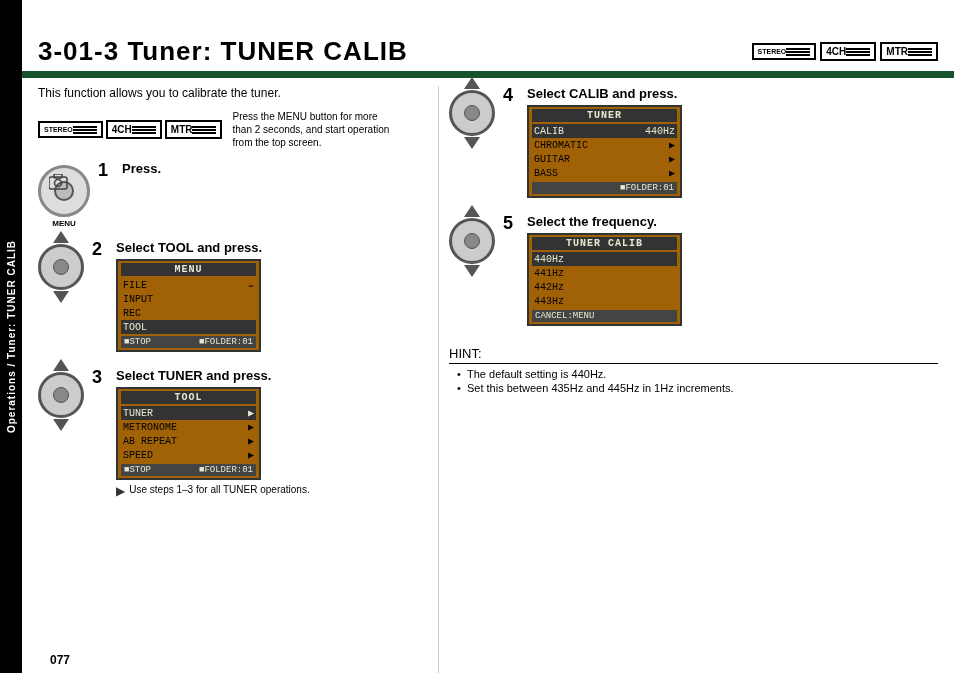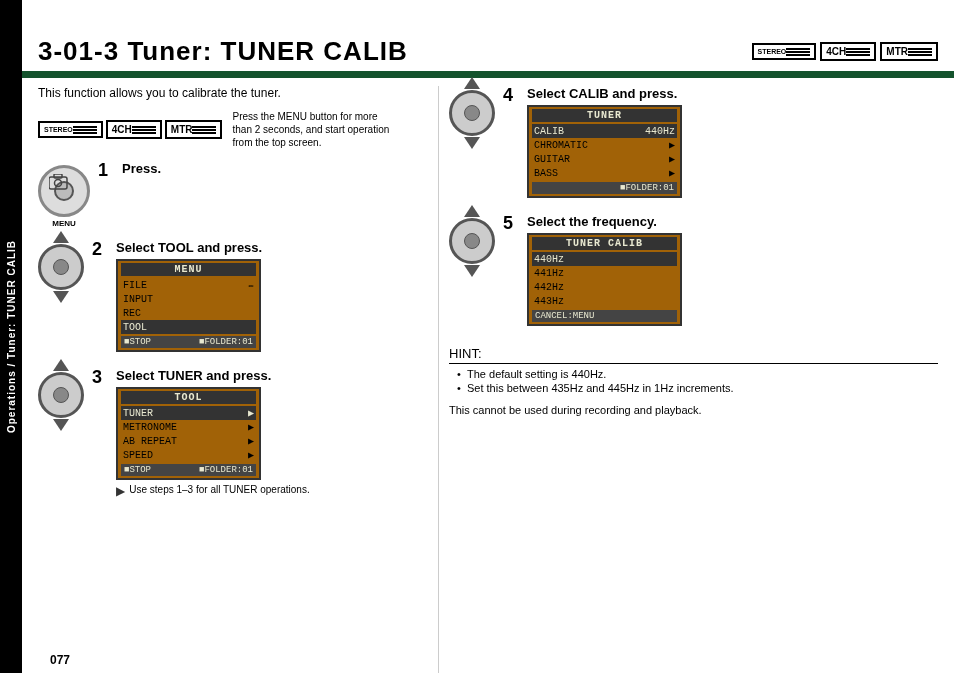--- a/index.html
+++ b/index.html
@@ -567,21 +567,20 @@
 
       <div class="hint-section" style="margin-top:12px;">
         <div class="hint-title">HINT:</div>
         <ul class="hint-items">
           <li>The default setting is 440Hz.</li>
           <li>Set this between 435Hz and 445Hz in 1Hz increments.</li>
         </ul>
       </div>
 
       <div class="hint-section">
-        <div class="note-text">This cannot be used during recording and playback.</div>
       </div>
 
     </div>
 
   </div>
 
   <div class="page-num">077</div>
 
 </div>
 

